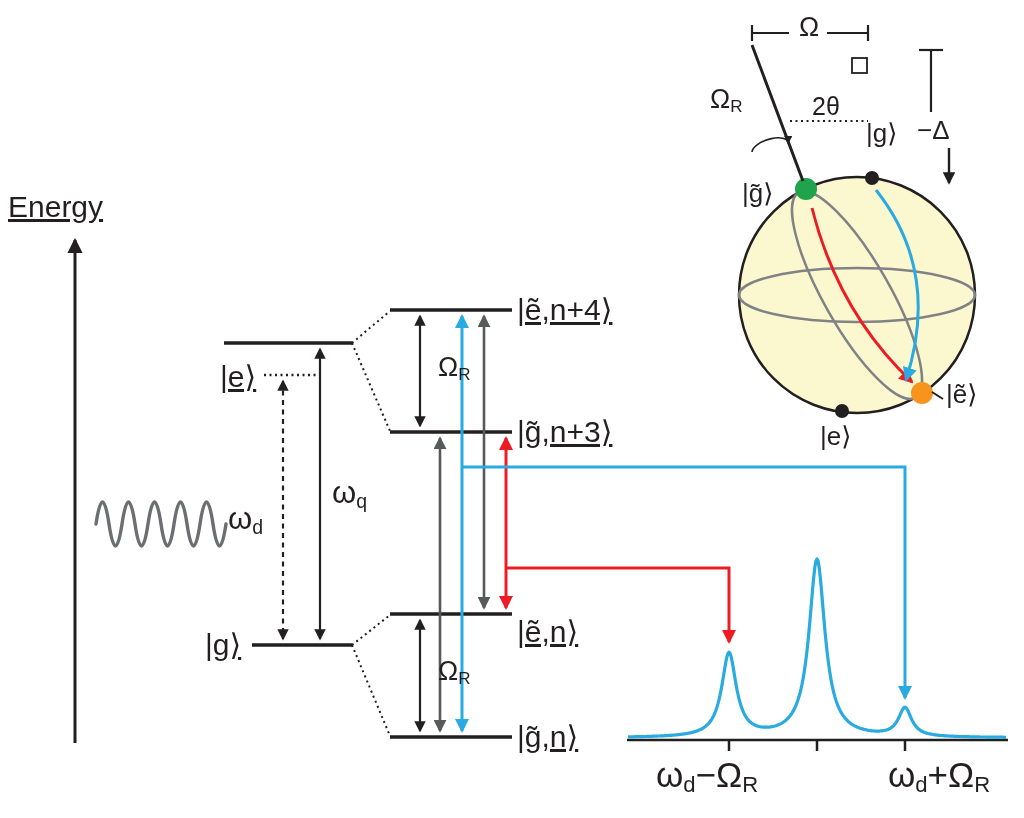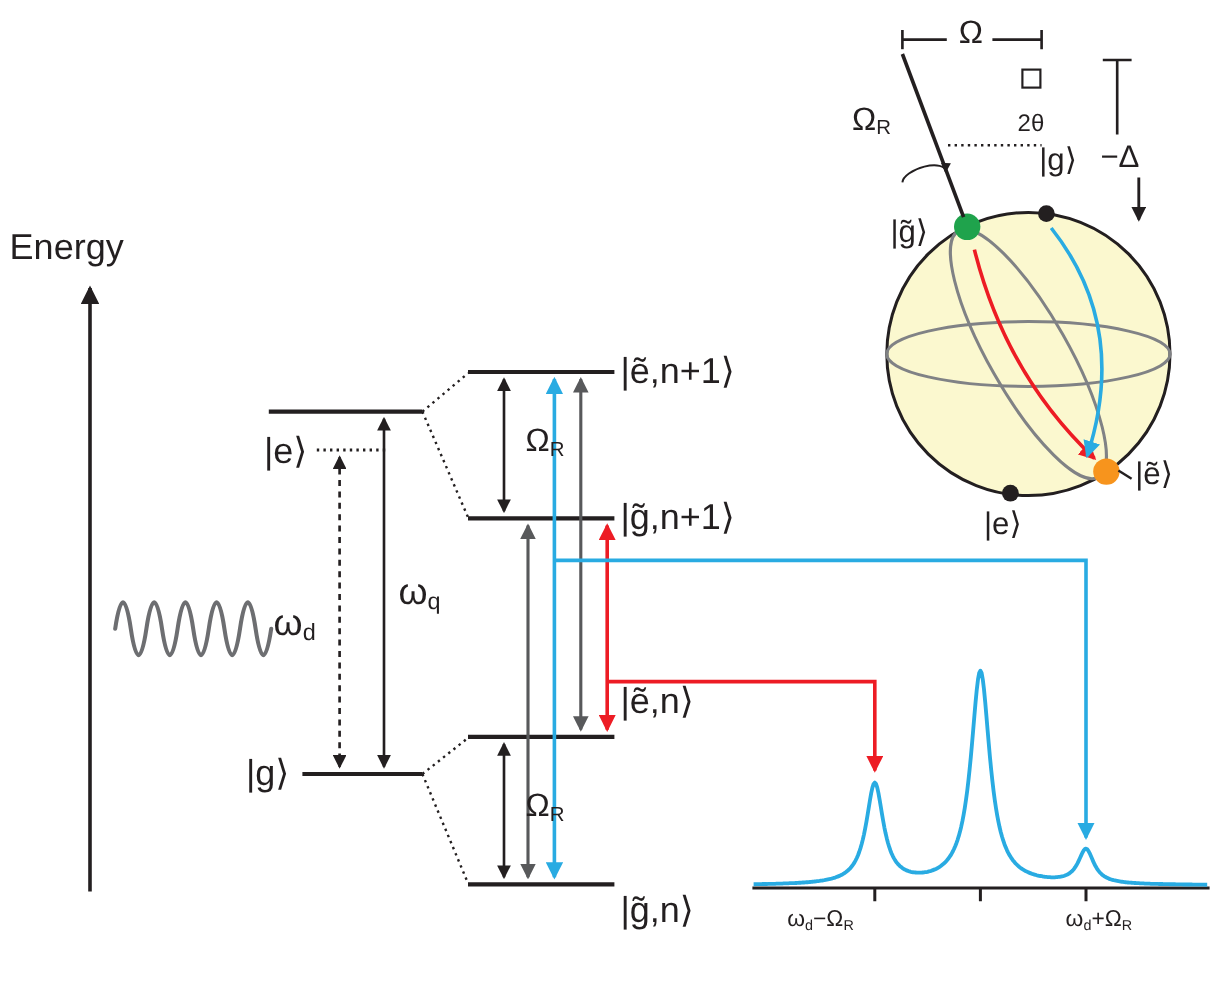--- a/index.html
+++ b/index.html
@@ -5,22 +5,22 @@
   html,body{margin:0;padding:0;background:#fff;}
   :root{
     --ink:#231f20; --cyan:#29abe2; --red:#ed1c24; --arrow_gray:#58595b;
     --circle_gray:#808285; --wave_gray:#6d6e71; --green:#1fa34c;
     --orange:#f7941d; --sphere_fill:#fbf8cf;
   }
   .canvas{position:relative;width:1024px;height:818px;background:#fff;
     font-family:"Liberation Sans",sans-serif;color:var(--ink,#231f20);overflow:hidden;}
   .canvas svg{position:absolute;left:0;top:0;}
   .lbl{position:absolute;white-space:nowrap;line-height:1.05;}
-  .t31{font-size:31px;} .t30{font-size:30px;} .t29{font-size:19px;}
-  .t27{font-size:27px;} .t26{font-size:26px;} .t25{font-size:20px;margin-left:36px;}
+  .t31{font-size:31px;} .t30{font-size:30px;text-decoration:underline;} .t29{font-size:35px;}
+  .t27{font-size:27px;} .t26{font-size:26px;} .t25{font-size:25px;}
   .sub{font-size:0.63em;vertical-align:-0.24em;}
 </style>
 </head>
 <body>
 
 <div class="canvas">
 
 <svg width="1024" height="818" viewBox="0 0 1024 818">
   <defs>
     <marker id="m-ink" viewBox="0 0 10 10" refX="8.6" refY="5" markerWidth="5.2" markerHeight="5.2" orient="auto-start-reverse" markerUnits="strokeWidth">
@@ -126,24 +126,24 @@
 </svg>
 
 <div class="lbl t30" style="left:8px;top:191px">Energy</div>
 
 <div class="lbl t30" style="left:220px;top:361px">|e⟩</div>
 <div class="lbl t30" style="left:205px;top:629px">|g⟩</div>
 
 <div class="lbl t31" style="left:228px;top:503px"><span>ω</span><span class="sub">d</span></div>
 <div class="lbl t31" style="left:332px;top:477px"><span>ω</span><span class="sub">q</span></div>
 
-<div class="lbl t30" style="left:517px;top:294px">|ẽ,n+1⟩</div>
-<div class="lbl t30" style="left:517px;top:416px">|g̃,n+1⟩</div>
-<div class="lbl t30" style="left:517px;top:569px">|ẽ,n⟩</div>
-<div class="lbl t30" style="left:517px;top:743px">|g̃,n⟩</div>
+<div class="lbl t30" style="left:517px;top:294px">|ẽ,n+4⟩</div>
+<div class="lbl t30" style="left:517px;top:416px">|g̃,n+3⟩</div>
+<div class="lbl t30" style="left:517px;top:616px">|ẽ,n⟩</div>
+<div class="lbl t30" style="left:517px;top:721px">|g̃,n⟩</div>
 
 <div class="lbl t27" style="left:438px;top:353px"><span>Ω</span><span class="sub">R</span></div>
 <div class="lbl t27" style="left:438px;top:657px"><span>Ω</span><span class="sub">R</span></div>
 
 <div class="lbl t29" style="left:656px;top:757px"><span>ω</span><span class="sub">d</span><span>−Ω</span><span class="sub">R</span></div>
 <div class="lbl t29" style="left:888px;top:757px"><span>ω</span><span class="sub">d</span><span>+Ω</span><span class="sub">R</span></div>
 
 <div class="lbl t27" style="left:799px;top:13px">Ω</div>
 <div class="lbl t27" style="left:710px;top:85px"><span>Ω</span><span class="sub">R</span></div>
 <div class="lbl t25" style="left:812px;top:93px">2θ</div>

